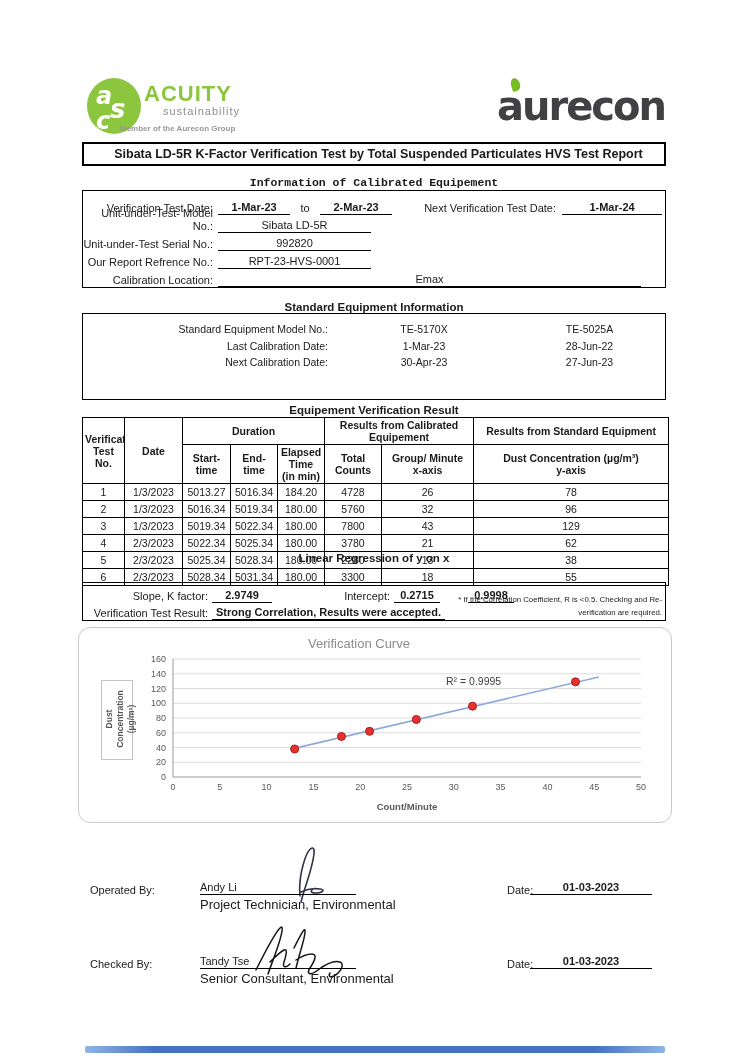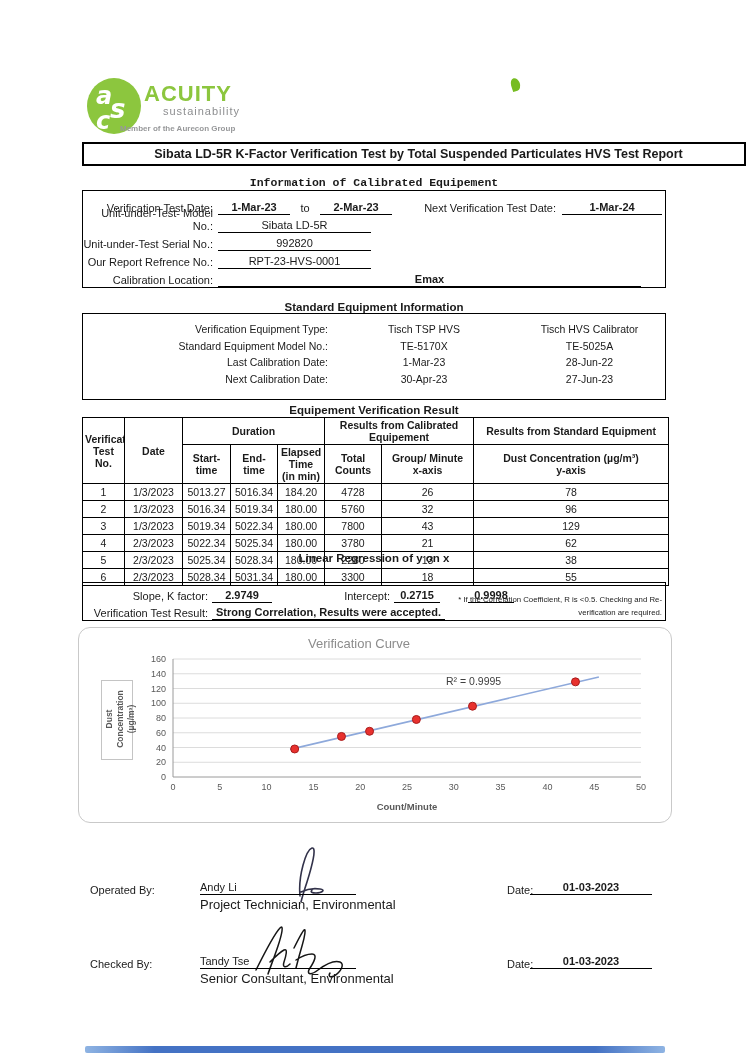--- a/index.html
+++ b/index.html
@@ -10,40 +10,40 @@
   .acuity{position:absolute;left:86px;top:76px;width:220px;height:60px;}
   .acuity-mark{position:absolute;left:0;top:1px;}
   .acuity-name{position:absolute;left:58px;top:5px;font-size:22px;font-weight:bold;color:#8cc63e;letter-spacing:1px;}
   .acuity-sub{position:absolute;left:77px;top:29px;font-size:11px;color:#8d8e90;letter-spacing:1px;}
   .acuity-member{position:absolute;left:34px;top:48px;font-size:8px;font-weight:bold;color:#97989a;}
   .aurecon{position:absolute;left:497px;top:79px;width:175px;height:55px;}
   .aurecon-name{position:absolute;left:0;top:4px;font-size:40px;font-weight:bold;color:#414042;letter-spacing:-2px;font-family:"DejaVu Sans",sans-serif;}
   .aurecon-leaf{position:absolute;left:14px;top:-1px;width:9px;height:13px;background:#76bc21;border-radius:60% 60% 60% 0;transform:rotate(-18deg);}
 
   
-  .title-bar{position:absolute;left:82px;top:142px;width:664px;height:24px;border:2px solid #000;
+  .title-bar{position:absolute;left:82px;top:142px;width:584px;height:24px;border:2px solid #000;
              display:flex;align-items:center;justify-content:center;font-size:12.5px;font-weight:bold;box-sizing:border-box;padding-left:9px;}
 
   
   .sec-heading{position:absolute;left:82px;width:584px;text-align:center;font-size:11.5px;font-weight:bold;}
   #h-info{top:176px;font-family:Liberation Mono, monospace;} #h-std{top:301px;} #h-res{top:404px;} #h-reg{top:552px;}
   .box{position:absolute;left:82px;width:584px;border:1.5px solid #000;box-sizing:border-box;}
   #box-info{top:190px;height:98px;padding-top:6px;}
   #box-std{top:313px;height:87px;padding-top:7px;}
   #box-reg{top:582px;height:39px;padding-top:5px;}
 
   
   .irow{display:flex;align-items:flex-end;height:18px;font-size:11px;line-height:13px;}
   .ilabel{width:130px;text-align:right;padding-right:5px;flex:none;}
   .uval{border-bottom:1px solid #000;text-align:center;flex:none;}
   .b{font-weight:bold;}
   .w-date{width:72px;} .w-to{width:30px;text-align:center;flex:none;}
   .ilabel2{width:164px;text-align:right;padding-right:0;flex:none;}
   .w-next{width:100px;margin-left:6px;}
-  .w-mid{width:153px;margin-top:28px;} .w-long{width:423px;font-weight:bold;}
+  .w-mid{width:153px;margin-top:28px;} .w-long{width:423px;}
 
   
   .srow{display:flex;align-items:center;height:16.5px;font-size:10.5px;}
   .slabel{width:245px;text-align:right;padding-right:6px;flex:none;}
   .scol1{width:180px;text-align:center;flex:none;}
   .scol2{flex:1;text-align:center;}
 
   
   .results-table{position:absolute;left:82px;top:417px;width:586px;border-collapse:collapse;table-layout:fixed;
                  font-size:10.5px;border:1.5px solid #000;}
@@ -99,20 +99,21 @@
       <text x="24" y="41" font-size="26" font-weight="bold" font-style="italic" fill="#ffffff" font-family="DejaVu Sans, sans-serif">s</text>
       <text x="10" y="52" font-size="24" font-weight="bold" font-style="italic" fill="#ffffff" font-family="DejaVu Sans, sans-serif">c</text>
     </svg>
     <div class="acuity-name">ACUITY</div>
     <div class="acuity-sub">sustainability</div>
     <div class="acuity-member">Member of the Aurecon Group</div>
   </div>
 
   <div class="aurecon">
     <div class="aurecon-leaf"></div>
+    <div class="aurecon-name">aurecon</div>
   </div>
 
   <div class="title-bar">Sibata  LD-5R  K-Factor Verification Test by Total Suspended Particulates HVS Test Report</div>
 
   <div class="sec-heading" id="h-info">Information of Calibrated Equipement</div>
   <div class="box" id="box-info">
     <div class="irow">
       <span class="ilabel">Verification Test Date:</span>
       <span class="uval w-date b">1-Mar-23</span>
       <span class="w-to">to</span>
@@ -133,25 +134,20 @@
       <span class="uval w-mid">RPT-23-HVS-0001</span>
     </div>
     <div class="irow">
       <span class="ilabel">Calibration Location:</span>
       <span class="uval w-long">Emax</span>
     </div>
   </div>
 
   <div class="sec-heading" id="h-std">Standard Equipment Information</div>
   <div class="box" id="box-std">
-    <div class="srow">
-      <span class="slabel">Verification Equipment Type:</span>
-      <span class="scol1">Tisch TSP HVS</span>
-      <span class="scol2">Tisch HVS Calibrator</span>
-    </div>
     <div class="srow">
       <span class="slabel">Standard Equipment Model No.:</span>
       <span class="scol1">TE-5170X</span>
       <span class="scol2">TE-5025A</span>
     </div>
     <div class="srow">
       <span class="slabel">Last Calibration Date:</span>
       <span class="scol1">1-Mar-23</span>
       <span class="scol2">28-Jun-22</span>
     </div>

